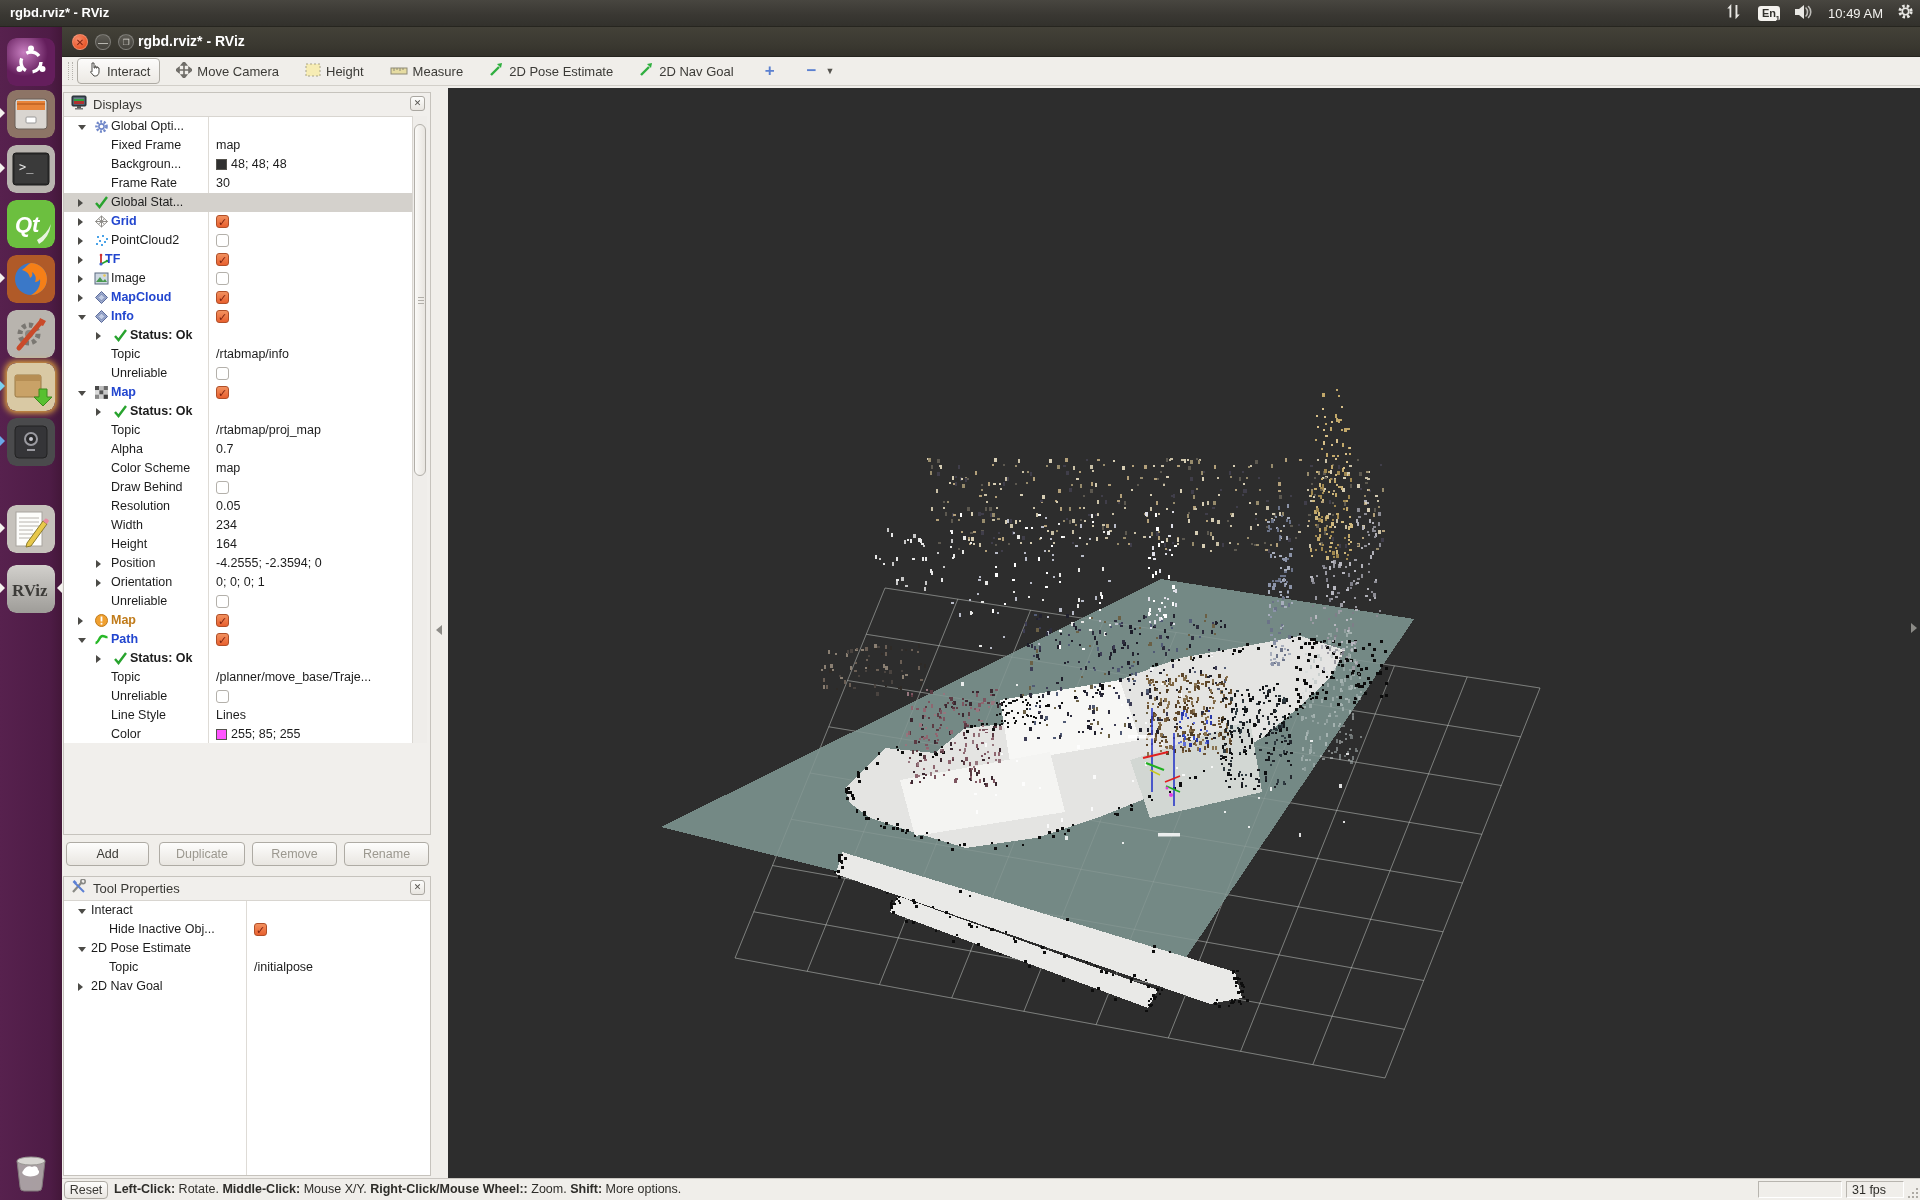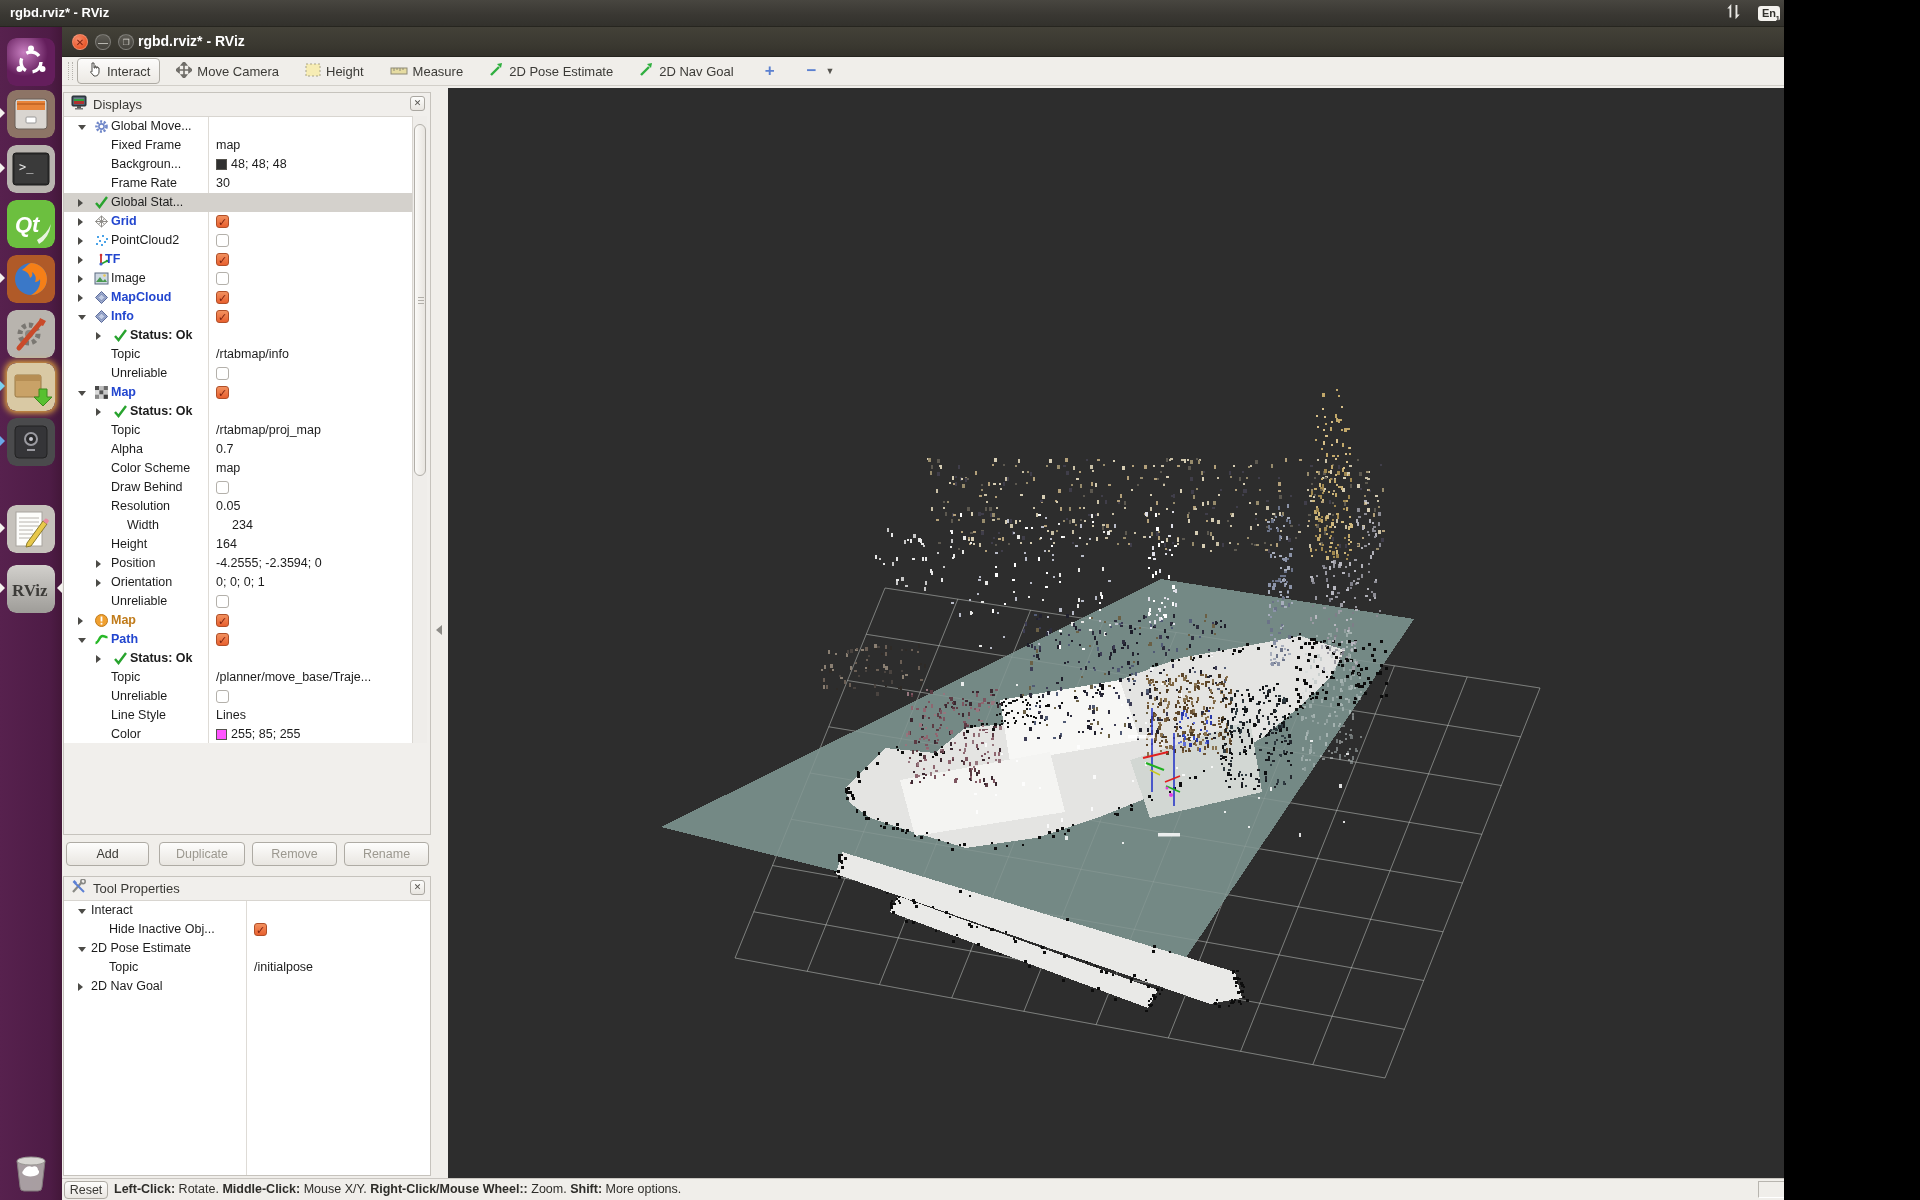--- a/index.html
+++ b/index.html
@@ -1,17 +1,17 @@
 <!DOCTYPE html>
 <html><head>
 <meta charset="utf-8">
 <style>
   html,body{margin:0;padding:0;background:#000;}
   *{box-sizing:border-box;}
-  #stage{position:relative;width:1784px;height:1200px;overflow:hidden;
+  #stage{position:relative;width:1920px;height:1200px;overflow:hidden;
          font-family:"Liberation Sans","DejaVu Sans",sans-serif;background:#0f766e;}
   
   .topbar{position:absolute;left:0;top:0;width:1920px;height:27px;
           background:linear-gradient(180deg,#484640 0%,#3a3833 55%,#32312c 100%);
           border-bottom:1px solid #26251f;color:#fff;z-index:50;}
   .topbar .apptitle{position:absolute;left:10px;top:5px;font-size:13px;font-weight:bold;}
   .tray{position:absolute;right:6px;top:0;height:27px;display:flex;align-items:center;gap:14px;}
   .tray .time{font-size:13px;color:#f2f1ee;}
   .kbdind{background:#f4f2ee;color:#33322d;border-radius:3px;font-size:11px;font-weight:bold;
           padding:1px 4px 2px 4px;position:relative;}
@@ -311,21 +311,21 @@
         <span class="pclose">✕</span>
       </div>
       <div class="tree" id="displaysTree" style="top:23px;height:627px;width:349px;">
           <div class="colsep" style="left:144px;height:100%;"></div>
           <div class="trow" style="top:0px;">
             <span class="exp open" style="left:14px;"></span>
             <span class="ticon" style="left:30px;"><svg width="15" height="15" viewBox="0 0 15 15">
                 <circle cx="7.5" cy="7.5" r="5" fill="none" stroke="#7087c9" stroke-width="2.6" stroke-dasharray="2 1.6"></circle>
                 <circle cx="7.5" cy="7.5" r="2.6" fill="none" stroke="#7087c9" stroke-width="1.6"></circle>
               </svg></span>
-            <span class="lab" style="left:47px;">Global Move...</span>
+            <span class="lab" style="left:47px;">Global Opti...</span>
           </div>
           <div class="trow" style="top:19px;">
             <span class="lab" style="left:47px;">Fixed Frame</span>
             <span class="val" style="left:152px;">map</span>
           </div>
           <div class="trow" style="top:38px;">
             <span class="lab" style="left:47px;">Backgroun...</span>
             <span class="swatch" style="left:152px;background:#303030;"></span>
             <span class="val" style="left:167px;">48; 48; 48</span>
           </div>
@@ -460,21 +460,21 @@
             <span class="val" style="left:152px;">map</span>
           </div>
           <div class="trow" style="top:361px;">
             <span class="lab" style="left:47px;">Draw Behind</span>
             <span class="cb" style="left:152px;"></span>
           </div>
           <div class="trow" style="top:380px;">
             <span class="lab" style="left:47px;">Resolution</span>
             <span class="val" style="left:152px;">0.05</span>
           </div>
-          <div class="trow" style="top:399px;margin-left:16px;">
+          <div class="trow" style="top:399px;">
             <span class="lab" style="left:47px;">Width</span>
             <span class="val" style="left:152px;">234</span>
           </div>
           <div class="trow" style="top:418px;">
             <span class="lab" style="left:47px;">Height</span>
             <span class="val" style="left:152px;">164</span>
           </div>
           <div class="trow" style="top:437px;">
             <span class="exp closed" style="left:32px;"></span>
             <span class="lab" style="left:47px;">Position</span>

